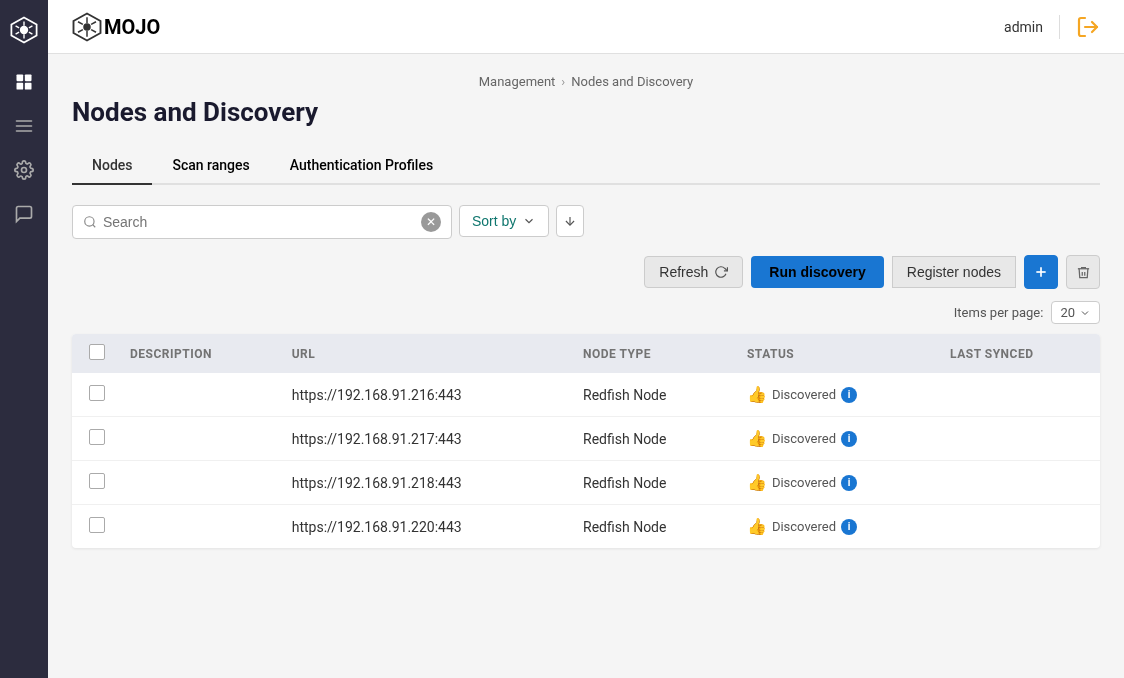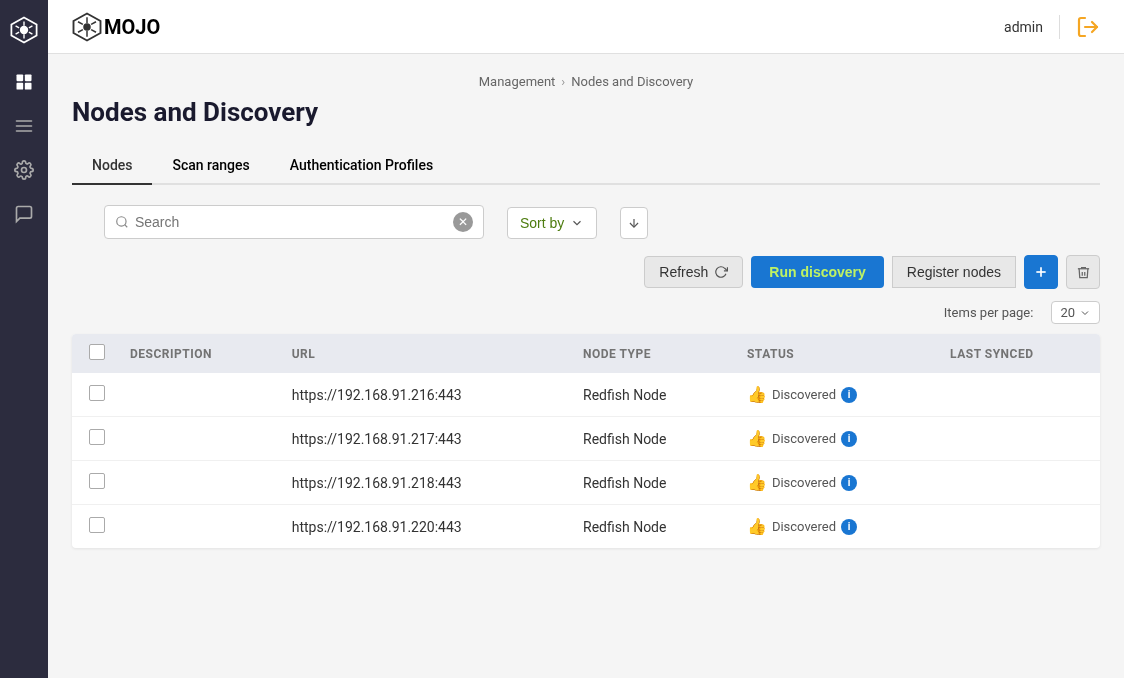--- a/index.html
+++ b/index.html
@@ -128,24 +128,23 @@
       font-weight: 500;
     }
     .tab.active {
       color: #333;
       border-bottom-color: #333;
     }
 
     
     .toolbar {
       display: flex;
-      align-items: flex-end;
-      gap: 23px;
+      align-items: flex-start;
+      gap: 7px;
       margin-bottom: 16px;
-      margin-left: 32px;
     }
     .search-box {
       display: flex;
       align-items: center;
       background: white;
       border: 1px solid #ccc;
       border-radius: 4px;
       padding: 6px 10px;
       gap: 6px;
       flex: 1;
@@ -174,21 +173,21 @@
     }
     .sort-btn {
       display: flex;
       align-items: center;
       gap: 6px;
       background: white;
       border: 1px solid #ccc;
       border-radius: 4px;
       padding: 7px 12px;
       font-size: 14px;
-      color: #4d7c0f;
+      color: #0f766e;
       cursor: pointer;
     }
     .sort-toggle {
       width: 28px;
       height: 32px;
       background: white;
       border: 1px solid #ccc;
       border-radius: 4px;
       display: flex;
       align-items: center;
@@ -213,21 +212,21 @@
       padding: 7px 14px;
       font-size: 14px;
       color: #333;
       cursor: pointer;
       display: flex;
       align-items: center;
       gap: 6px;
     }
     .btn-primary {
       background: #1976d2;
-      color: #bef264;
+      color: #000000;
       border: none;
       border-radius: 4px;
       padding: 8px 18px;
       font-size: 14px;
       font-weight: 600;
       cursor: pointer;
     }
     .btn-secondary {
       background: #e8e8e8;
       border: 1px solid #ccc;
@@ -258,21 +257,21 @@
       color: #666;
     }
 
     
     .items-per-page {
       display: flex;
       align-items: center;
       justify-content: flex-end;
       font-size: 13px;
       color: #555;
-      gap: 18px;
+      gap: 8px;
       margin-bottom: 10px;
     }
     .items-select {
       display: flex;
       align-items: center;
       background: white;
       border: 1px solid #ccc;
       border-radius: 4px;
       padding: 3px 8px;
       font-size: 13px;

